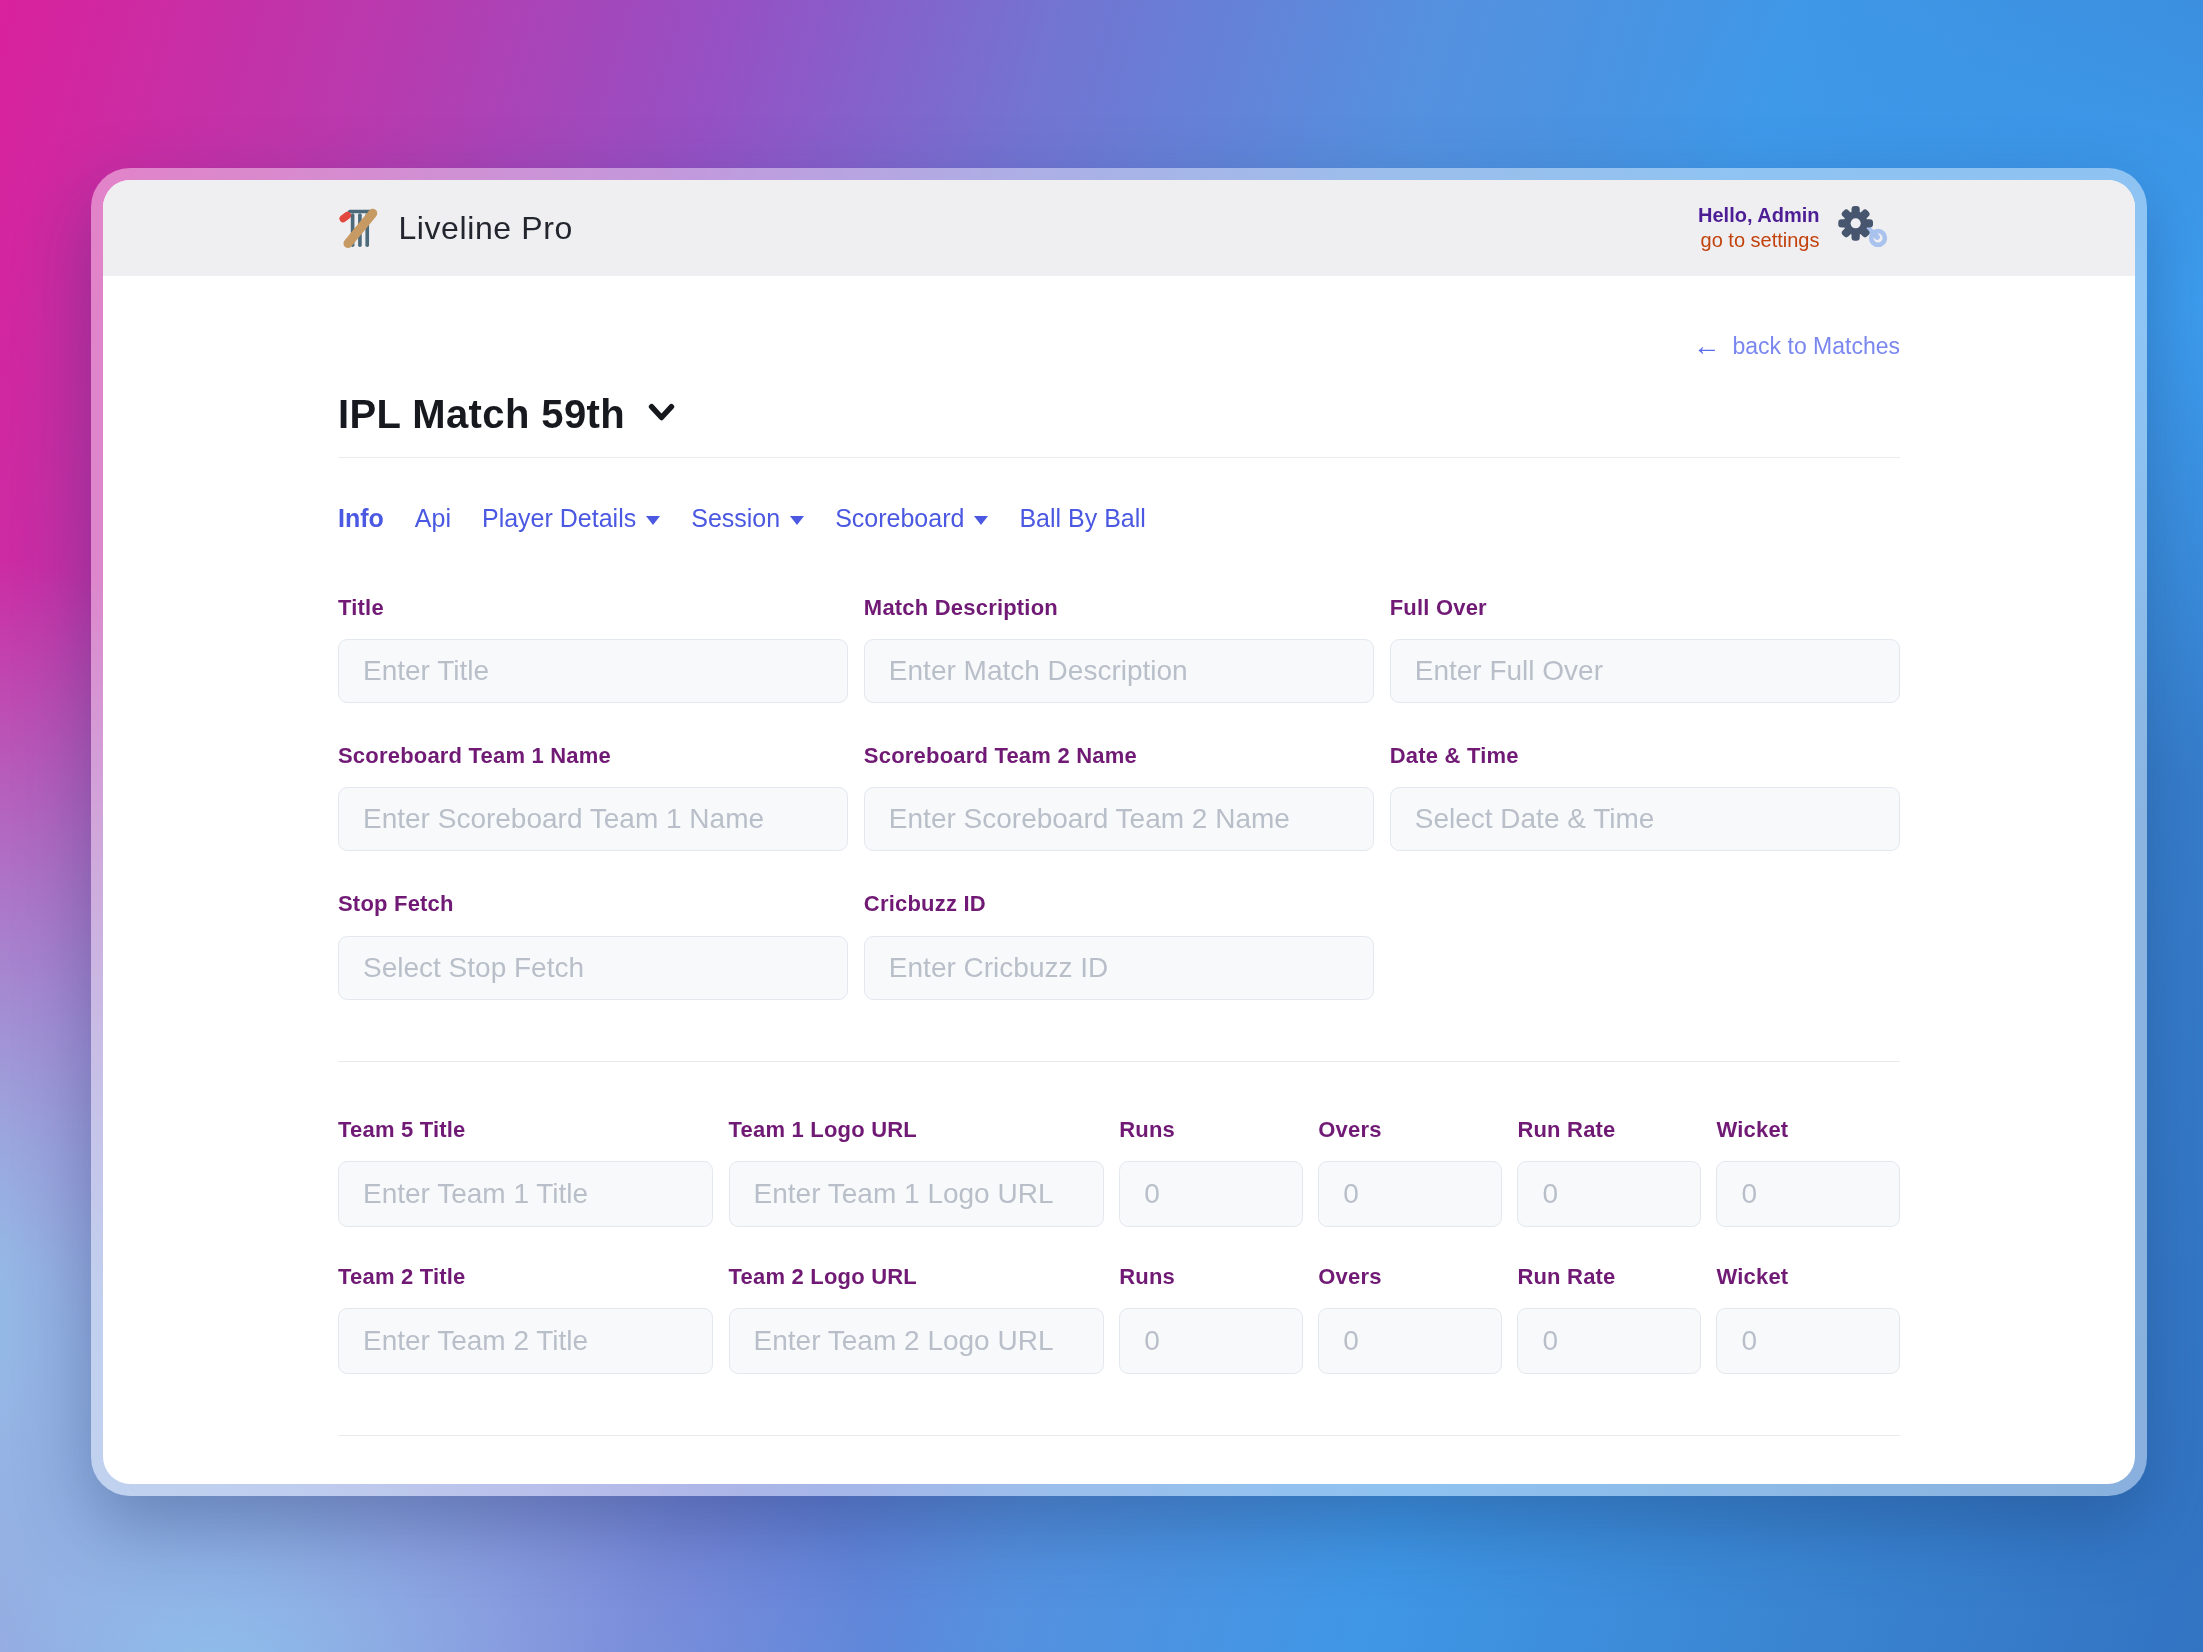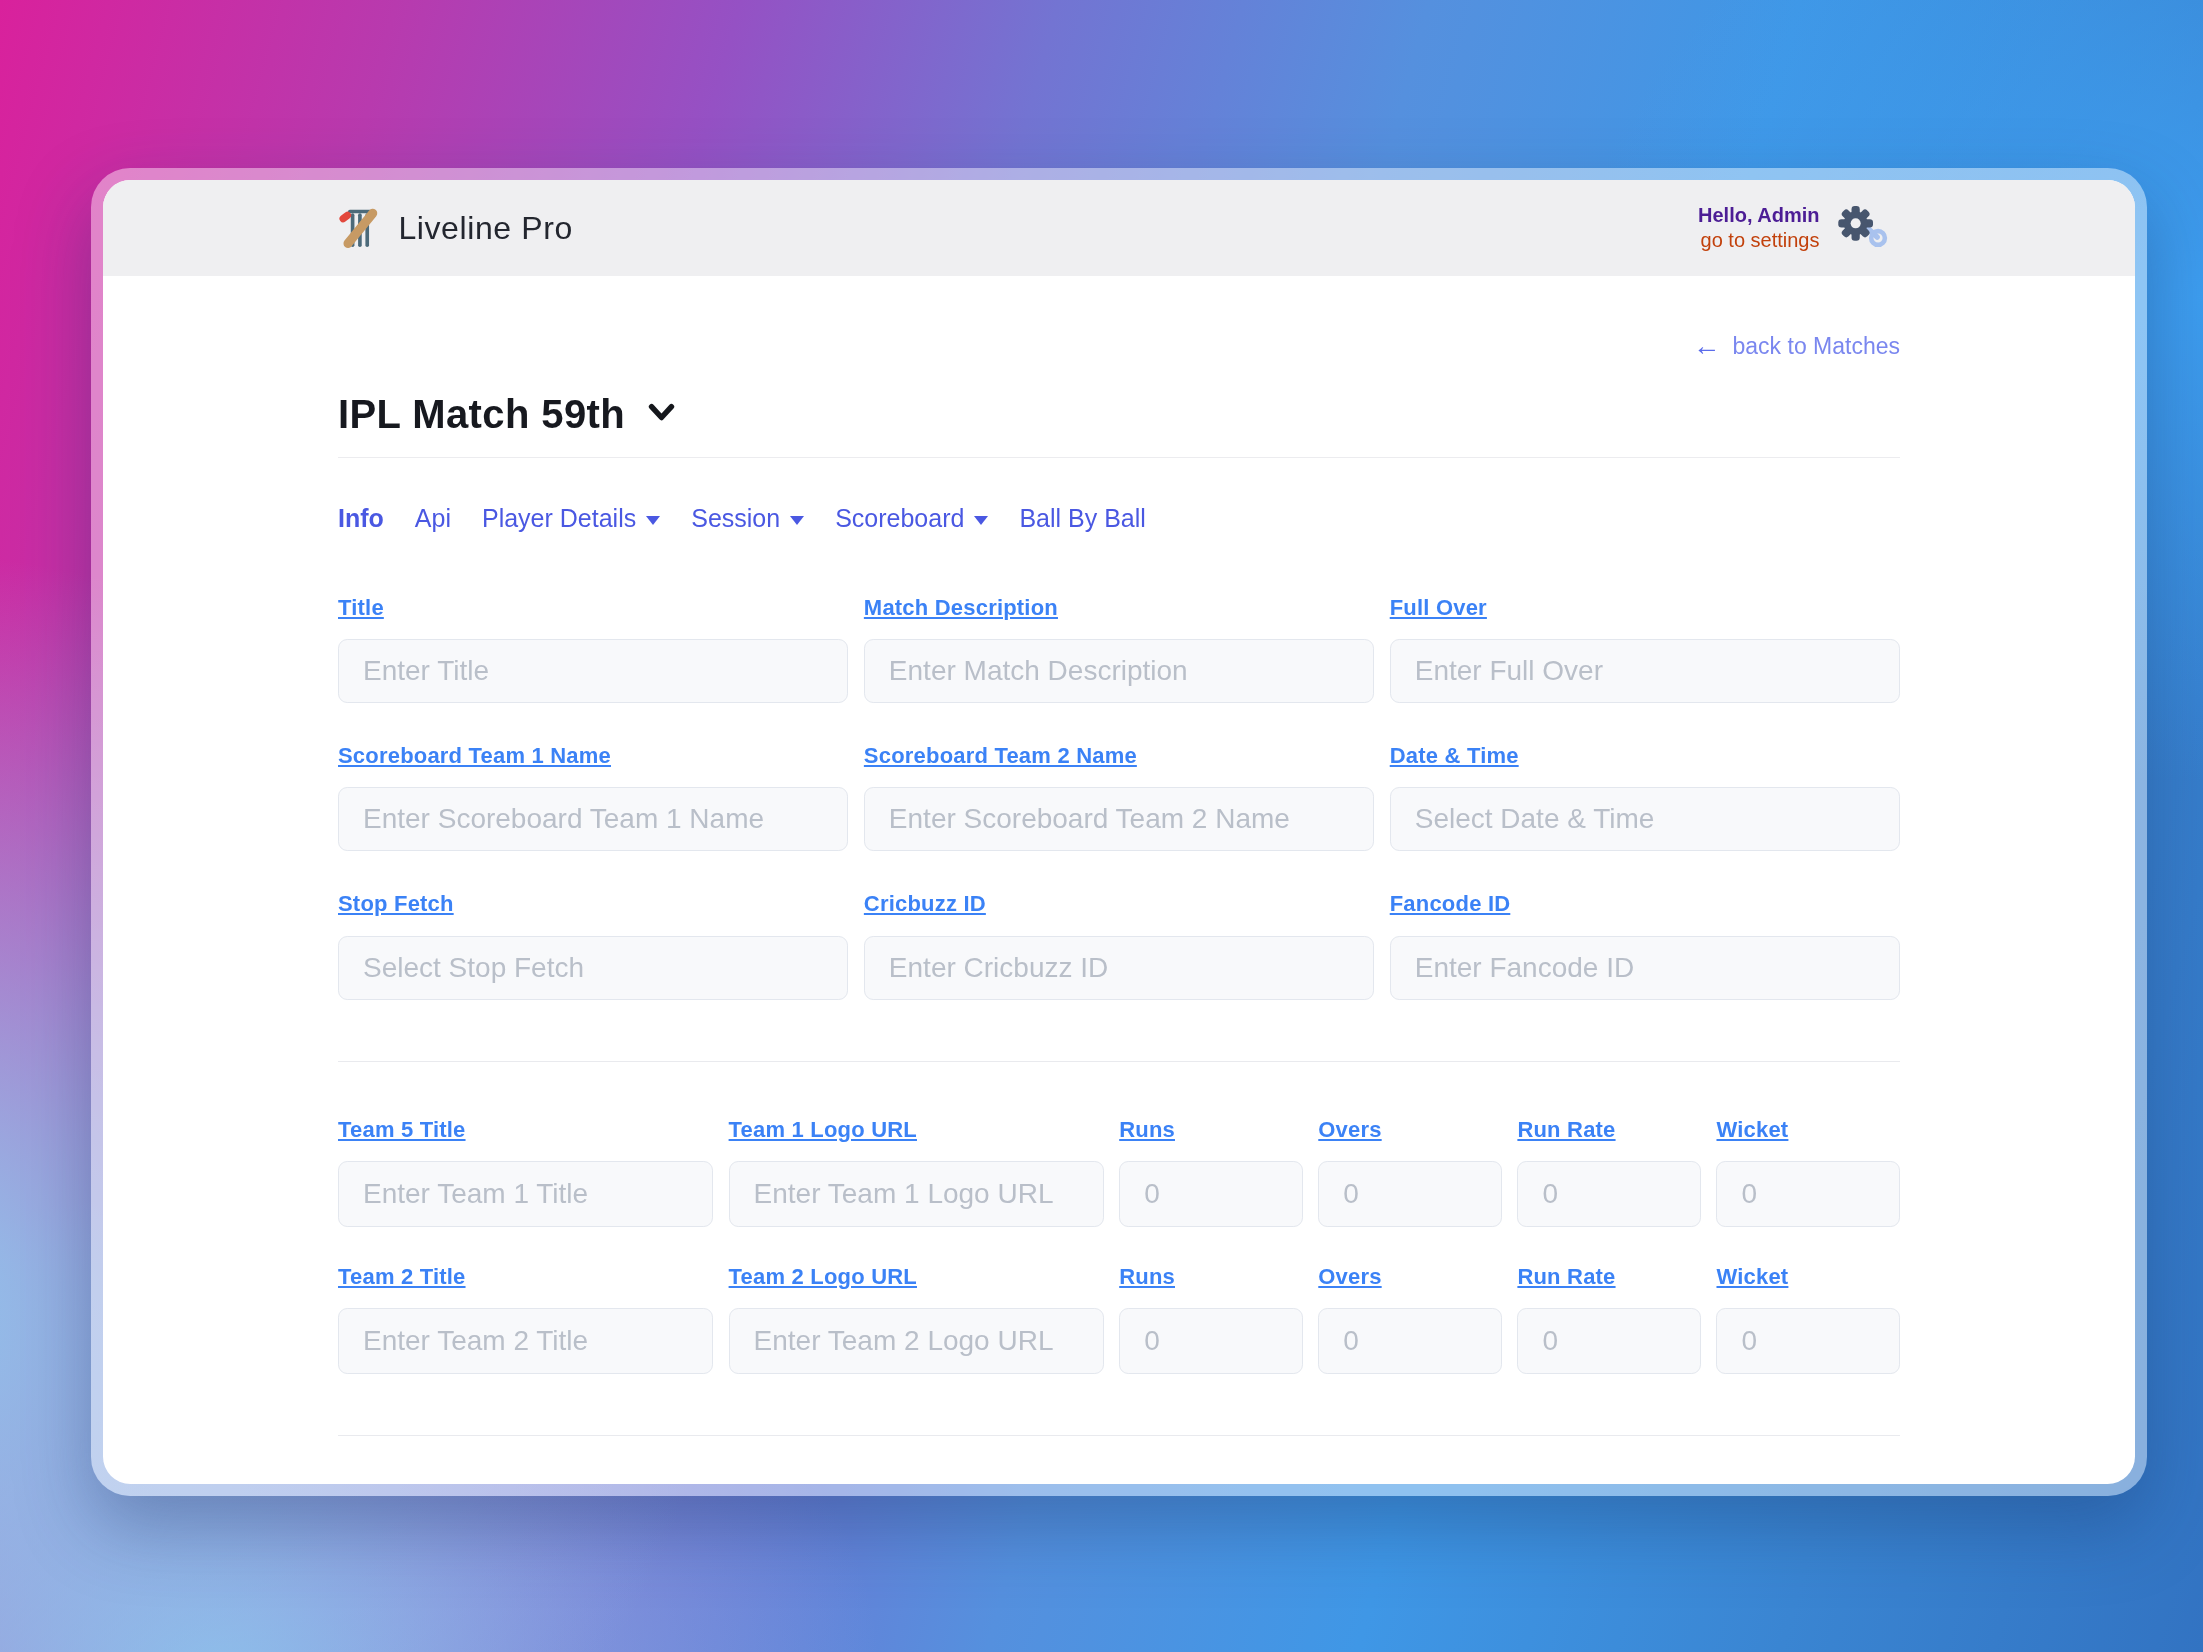--- a/index.html
+++ b/index.html
@@ -51,22 +51,22 @@
 
   .tabs { display:flex; align-items:center; gap:31px; margin-top:46px; }
   .tab { color:#4a58e2; font-size:25px; font-weight:500; display:inline-flex;
     align-items:center; gap:10px; cursor:pointer; text-decoration:none; white-space:nowrap; }
   .tab.active { font-weight:700; }
   .caret { width:0; height:0; border-left:7.3px solid transparent;
     border-right:7.3px solid transparent; border-top:9.2px solid #4a58e2; margin-top:4.6px; }
 
   .grid3 { display:grid; grid-template-columns:repeat(3,1fr); column-gap:15.6px;
     row-gap:40px; margin-top:62px; }
-  .field label { display:block; font-size:22px; font-weight:600; color:#3b82f6;
-    margin-bottom:18.4px; letter-spacing:0.2px;text-decoration:underline; }
+  .field label { display:block; font-size:22px; font-weight:600; color:#701a75;
+    margin-bottom:18.4px; letter-spacing:0.2px; }
   .field input {
     width:100%; height:64px; background:#f8f9fb; border:0.9px solid #e3e7ee;
     border-radius:9.2px; padding:0 24px; font-size:28px; color:#333a45;
     outline:none; font-family:inherit;
   }
   .field input::placeholder { color:#b9bfc9; opacity:1; }
 
   .divider { border:none; border-top:0.9px solid #e9eaee; }
   .divider.d1 { margin-top:61px; }
   .divider.d2 { margin-top:61px; }
@@ -191,24 +191,20 @@
         </div>
 
         <div class="field">
           <label>Stop Fetch</label>
           <input placeholder="Select Stop Fetch" style="">
         </div>
         <div class="field">
           <label>Cricbuzz ID</label>
           <input placeholder="Enter Cricbuzz ID" style="">
         </div>
-        <div class="field">
-          <label>Fancode ID</label>
-          <input placeholder="Enter Fancode ID" style="">
-        </div>
       </section>
 
       <hr class="divider d1">
 
       <section class="teamgrid t1">
         <div class="field">
           <label>Team 5 Title</label>
           <input placeholder="Enter Team 1 Title" style="">
         </div>
         <div class="field">

